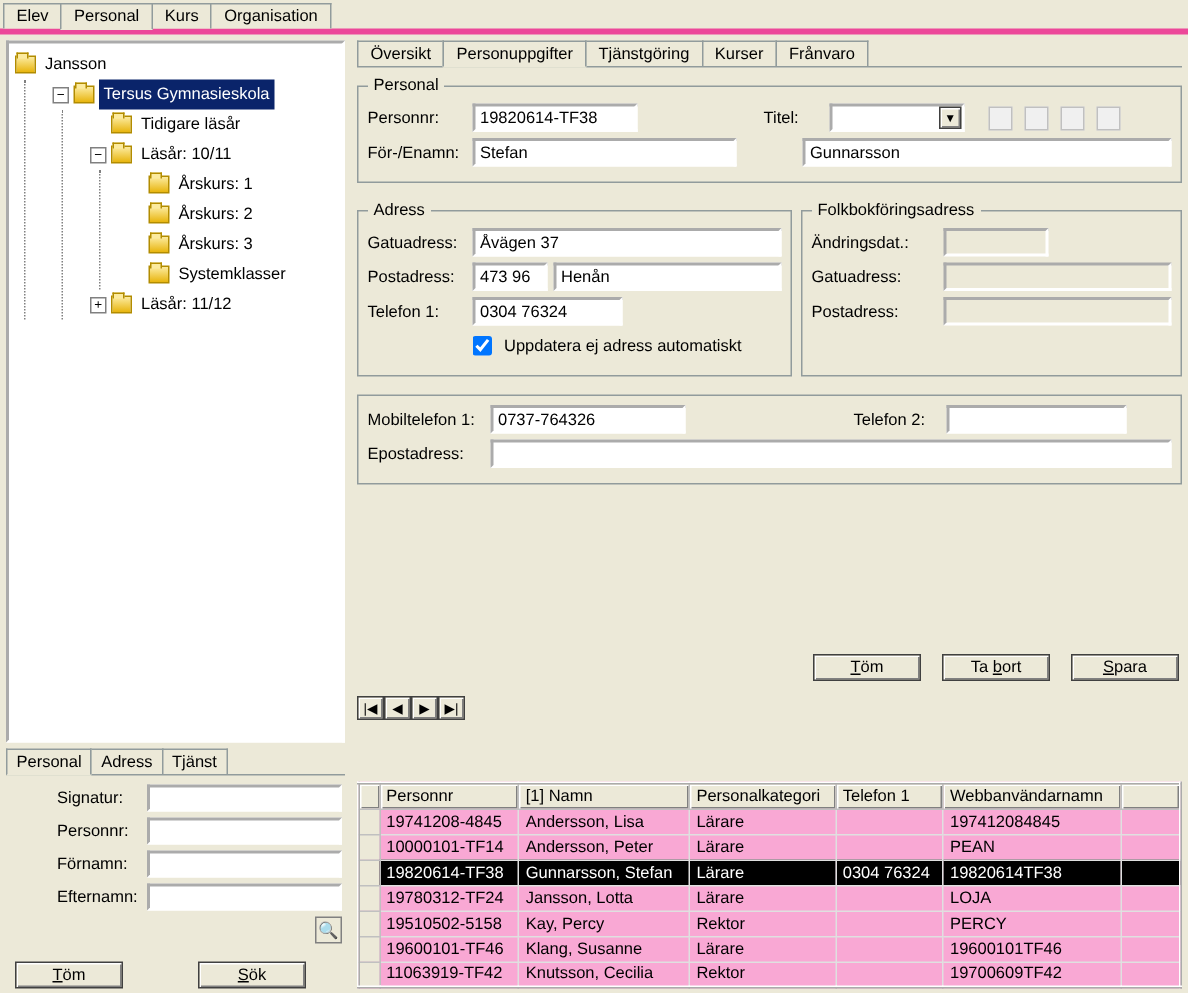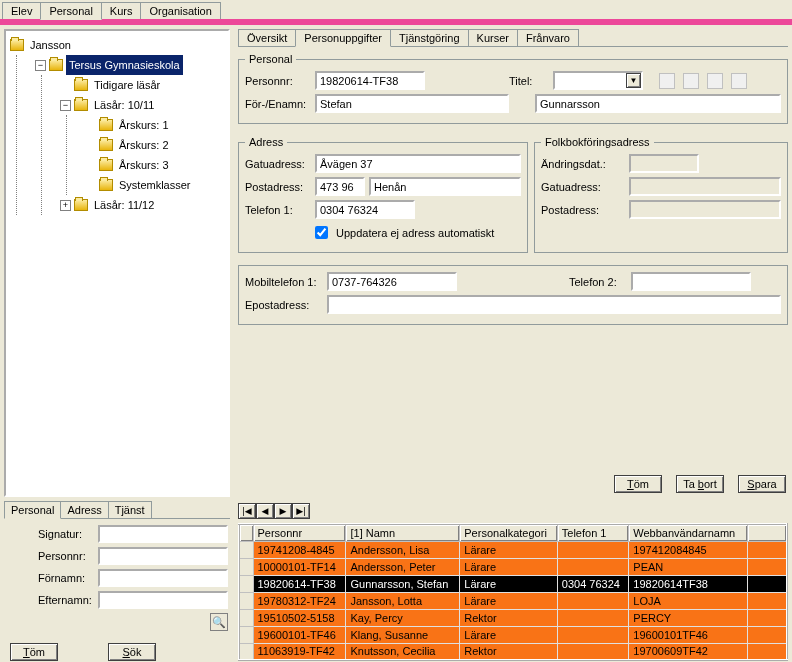--- a/index.html
+++ b/index.html
@@ -1,17 +1,17 @@
 <!DOCTYPE html>
 <html><head>
 <meta charset="utf-8">
 <style>
   * { box-sizing: border-box; font-family: Tahoma, Arial, sans-serif; font-size: 11px; }
   body { margin: 0; padding: 0; background: #ece9d8; width: 792px; height: 662px; overflow: hidden; }
-  .main-tabs { display: flex; border-bottom: 6px solid #ec4899; padding: 2px 2px 0 2px; }
+  .main-tabs { display: flex; border-bottom: 4px solid #ec4899; padding: 2px 2px 0 2px; }
   .main-tab { padding: 2px 8px; border: 1px solid #919b9c; border-bottom: none; background: #ece9d8; cursor: pointer; position: relative; margin-right: -1px; }
   .main-tab.active { background: #ece9d8; z-index: 1; border-bottom: 1px solid #ece9d8; margin-bottom: -1px; }
   .app-body { display: flex; height: 640px; }
   .left-col { width: 240px; padding: 4px; display: flex; flex-direction: column; }
   .right-col { flex: 1; padding: 4px; display: flex; flex-direction: column; }
   .tree-panel { border: 2px inset #fff; background: #fff; flex: 1; padding: 4px; overflow: auto; }
   .tree-node { white-space: nowrap; line-height: 18px; display: flex; align-items: center; }
   .tree-toggle { width: 11px; height: 11px; border: 1px solid #808080; display: inline-flex; align-items: center; justify-content: center; font-size: 9px; margin-right: 3px; cursor: pointer; background:#fff; }
   .tree-spacer { display:inline-block; width:14px; }
   .folder-icon { width: 14px; height: 12px; background: linear-gradient(#fceb9f,#e8b50e); border: 1px solid #b28c00; display: inline-block; margin-right: 3px; position: relative; }
@@ -21,41 +21,41 @@
   .tree-children { padding-left: 18px; border-left: 1px dotted #808080; margin-left: 6px; }
   .sub-tabs { display: flex; border-bottom: 1px solid #919b9c; margin-top: 4px; }
   .sub-tab { padding: 2px 6px; border: 1px solid #919b9c; border-bottom: none; cursor: pointer; margin-right:-1px; background:#ece9d8; }
   .sub-tab.active { background:#ece9d8; border-bottom:1px solid #ece9d8; margin-bottom:-1px; z-index:1; position:relative;}
   .search-panel { padding: 6px 2px; }
   .form-row { display: flex; align-items: center; margin-bottom: 4px; justify-content: flex-end; }
   .form-row label { width: 60px; }
   .form-row input[type=text] { border: 2px inset #fff; background: #fff; padding: 1px 2px; height: 18px; }
   .form-row input.w130 { width: 130px; }
   .btn-row { display: flex; gap: 50px; margin-top: 6px; padding: 0 6px;}
-  .btn { border: 1px solid #404040; background: #ece9d8; padding: 2px 0; width: 48px; cursor: pointer; box-shadow: inset 1px 1px #fff, inset -1px -1px #808080; text-align:center; }
+  .btn { border: 1px solid #404040; background: #ece9d8; padding: 2px 0; width: 72px; cursor: pointer; box-shadow: inset 1px 1px #fff, inset -1px -1px #808080; text-align:center; }
   .mag { width: 18px; height: 18px; border: 1px solid #808080; display:inline-flex; align-items:center; justify-content:center; cursor:pointer; margin-left:auto; }
   .detail-tabs { display: flex; border-bottom: 1px solid #919b9c; }
   .detail-tab { padding: 2px 8px; border: 1px solid #919b9c; border-bottom:none; cursor:pointer; margin-right:-1px; background:#ece9d8; }
   .detail-tab.active { background:#ece9d8; border-bottom:1px solid #ece9d8; margin-bottom:-1px; z-index:1; position:relative; }
   fieldset { border: 1px solid #919b9c; margin: 6px 0; padding: 6px; }
   legend { padding: 0 4px; }
   .two-col { display: flex; gap: 6px; }
   .col { flex: 1; }
   .inp { border: 2px inset #fff; background:#fff; height:19px; padding:1px 3px; }
   .inp.ro { background:#ece9d8; color:#808080; }
   .lbl { display:inline-block; }
   .select { border: 2px inset #fff; background:#fff; height:19px; width:90px; display:inline-flex; align-items:center; justify-content:flex-end; }
   .select-btn { width:15px; height:15px; border:1px solid #404040; background:#ece9d8; box-shadow:inset 1px 1px #fff, inset -1px -1px #808080; display:flex; align-items:center; justify-content:center; font-size:8px; }
   .toolbar-icons { display:inline-flex; gap:8px; margin-left:12px; }
   .tb-icon { width:16px; height:16px; border:1px solid #c0c0c0; background:#f0f0f0; cursor:pointer;}
   .check { margin-right:4px; }
   .action-row { display:flex; gap:14px; justify-content:flex-end; padding:6px 2px; }
   .nav-bar { display:flex; gap:0; margin:4px 0; }
   .nav-btn { width:18px; height:16px; border:1px solid #404040; background:#ece9d8; box-shadow:inset 1px 1px #fff, inset -1px -1px #808080; display:flex; align-items:center; justify-content:center; cursor:pointer; font-size:9px; }
-  .grid { border: 2px inset #fff; background:#f97316; width:100%; border-collapse:collapse; }
+  .grid { border: 2px inset #fff; background:#f9a8d4; width:100%; border-collapse:collapse;margin-top:37px; }
   .grid th { background:#ece9d8; border:1px solid #c0c0c0; padding:2px 4px; font-weight:normal; text-align:left; box-shadow:inset 1px 1px #fff, inset -1px -1px #808080; }
   .grid td { border:1px solid #e0e0e0; padding:1px 4px; height:17px; }
   .grid tr.sel td { background:#000; color:#fff; }
   .adr-row { display:flex; align-items:center; margin-bottom:4px; gap:4px;}
   .adr-row .lbl { width:66px; }
   .fbk-row { display:flex; align-items:center; margin-bottom:4px; gap:16px;}
   .fbk-row .lbl { width:72px; }
   .contact-row { display:flex; align-items:center; gap:2px; margin-bottom:4px;}
 </style>
 </head>
@@ -177,21 +177,21 @@
           </div>
         <div class="toolbar-icons">
           <span class="tb-icon"></span>
           <span class="tb-icon"></span>
           <span class="tb-icon"></span>
           <span class="tb-icon"></span>
         </div>
       </div>
       <div class="adr-row">
         <span class="lbl" style="width:66px">För-/Enamn:</span>
-        <input class="inp" style="width: 194px;" value="Stefan">
+        <input class="inp" style="width: 176px;" value="Stefan">
         <input class="inp" style="width: 246px; margin-left: auto;" value="Gunnarsson">
       </div>
     </fieldset>
 
     <div class="two-col">
       <fieldset class="col">
         <legend>Adress</legend>
         <div class="adr-row">
             <span class="lbl">Gatuadress:</span>
             <input class="inp" style="flex: 1 1 0%;" value="Åvägen 37">

